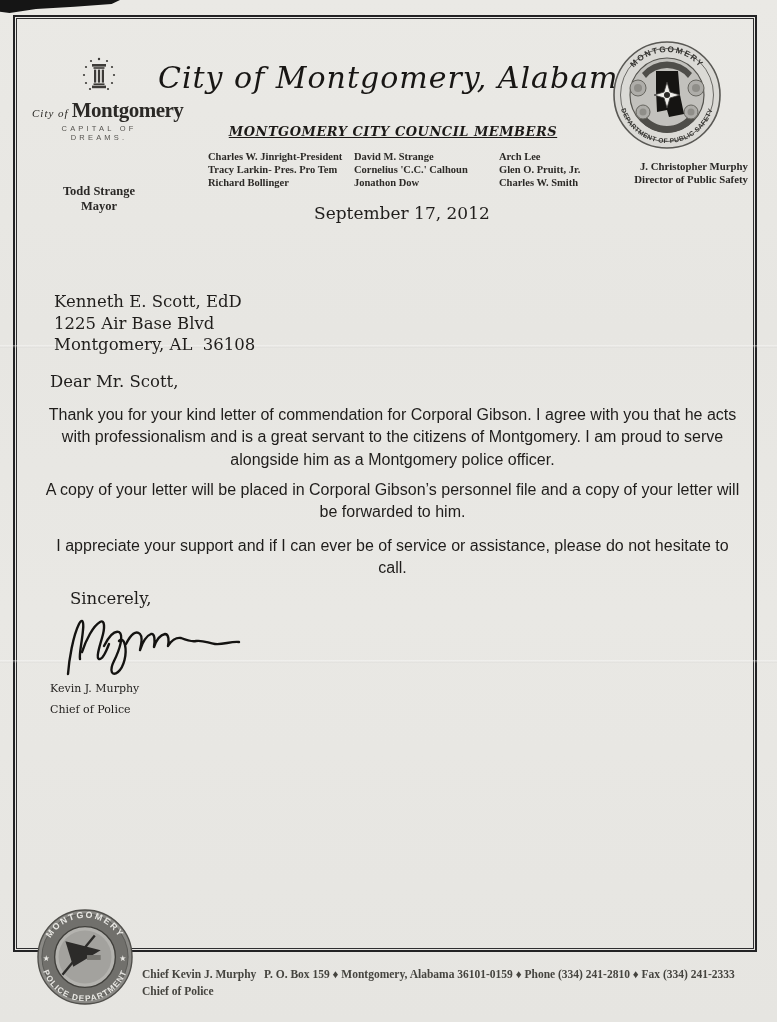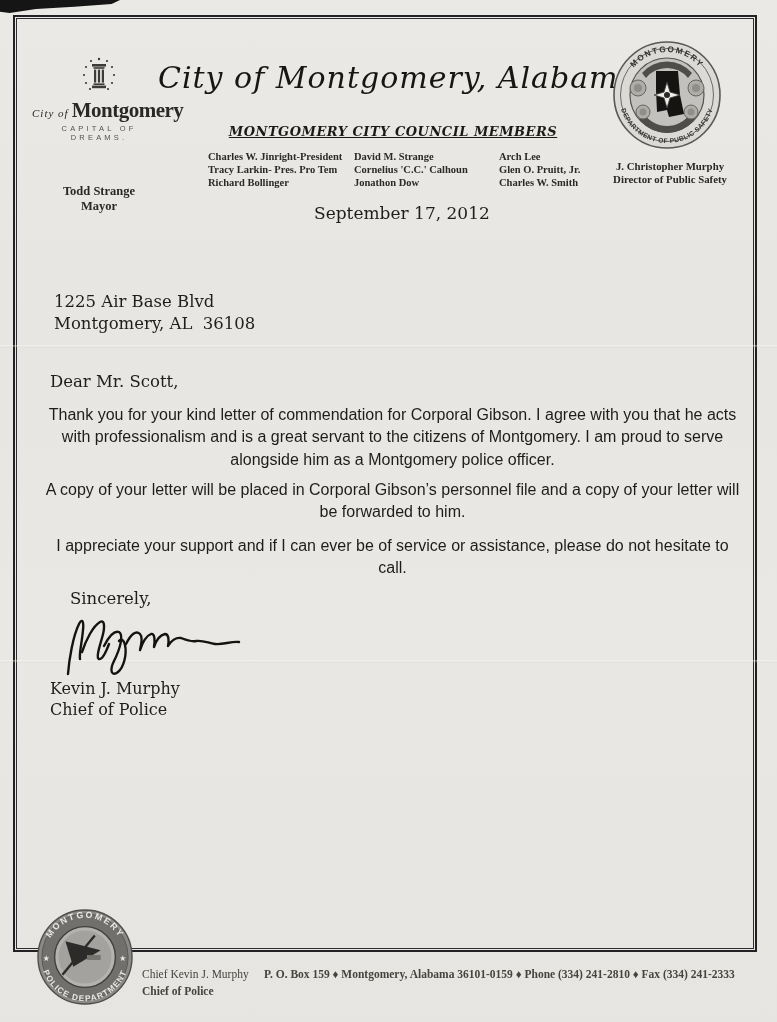--- a/index.html
+++ b/index.html
@@ -53,38 +53,38 @@
     font-family: "DejaVu Serif", serif; font-style: italic; font-weight: bold;
     font-size: 13px; letter-spacing: 0.5px; color: #1c1a18;
     text-decoration: underline; white-space: nowrap;
   }
   .council-col { position: absolute; top: 150px; font-size: 10.5px; font-weight: bold;
     color: #2c2a27; line-height: 13.2px; white-space: nowrap; }
   .council-col.c1 { left: 208px; }
   .council-col.c2 { left: 354px; }
   .council-col.c3 { left: 499px; }
   .ps-seal { position: absolute; left: 612px; top: 40px; }
-  .director-block { position: absolute; left: 592px; top: 160px; width: 156px; text-align: center;
+  .director-block { position: absolute; left: 592px; top: 160px; width: 156px; text-align: right;
     font-weight: bold; font-size: 10.8px; color: #2a2826; line-height: 12.5px; white-space: nowrap; }
   
   .date { position: absolute; left: 314px; top: 203px; font-family: "DejaVu Serif", serif; font-size: 17px; }
   .recipient { position: absolute; left: 54px; top: 291px; font-family: "DejaVu Serif", serif;
     font-size: 16.5px; line-height: 21.5px; }
   .recipient div { white-space: pre; }
   .salutation { position: absolute; left: 50px; top: 372px; font-family: "DejaVu Serif", serif; font-size: 16.5px; }
   .para { position: absolute; left: 44px; width: 697px; font-family: Liberation Sans, sans-serif;
     font-size: 16px; line-height: 22.4px; color: #1f1d1b; text-align: center; }
   .p1 { top: 404px; } .p2 { top: 479px; } .p3 { top: 535px; }
   .closing { position: absolute; left: 46px; top: 589px; font-family: "DejaVu Serif", serif; font-size: 16.5px; margin-left: 24px; }
   .signature { position: absolute; left: 48px; top: 604px; }
   .signer-block { position: absolute; left: 50px; top: 679px; font-family: "DejaVu Serif", serif;
-    font-size: 16px; line-height: 20.5px; }
+    font-size: 11px; line-height: 20.5px; }
   
   .footer-seal { position: absolute; left: 36px; top: 908px; }
-  .footer-name { position: absolute; left: 142px; top: 968px; font-size: 11.5px; font-weight: normal; color: #45443f; }
+  .footer-name { position: absolute; left: 142px; top: 968px; font-size: 11.5px; font-weight: bold; color: #45443f; }
   .footer-title { position: absolute; left: 142px; top: 985px; font-size: 11.5px; font-weight: bold; color: #45443f; }
   .footer-address { position: absolute; left: 264px; top: 968px; font-size: 11.5px; font-weight: bold;
     color: #45443f; white-space: nowrap; }
 </style>
 </head>
 <body>
 
 <div class="page">
 
   <div class="scan-artifact"></div>
@@ -173,20 +173,21 @@
   </svg>
 
   <div class="director-block">
     <div>J. Christopher Murphy</div>
     <div>Director of Public Safety</div>
   </div>
 
   <div class="date">September 17, 2012</div>
 
   <div class="recipient">
+    <div>Kenneth E. Scott, EdD</div>
     <div>1225 Air Base Blvd</div>
     <div>Montgomery, AL  36108</div>
   </div>
 
   <div class="salutation">Dear Mr. Scott,</div>
 
   <div class="para p1">Thank you for your kind letter of commendation for Corporal Gibson. I agree with you that he acts with professionalism and is a great servant to the citizens of Montgomery. I am proud to serve alongside him as a Montgomery police officer.</div>
   <div class="para p2">A copy of your letter will be placed in Corporal Gibson’s personnel file and a copy of your letter will be forwarded to him.</div>
   <div class="para p3">I appreciate your support and if I can ever be of service or assistance, please do not hesitate to call.</div>
 

